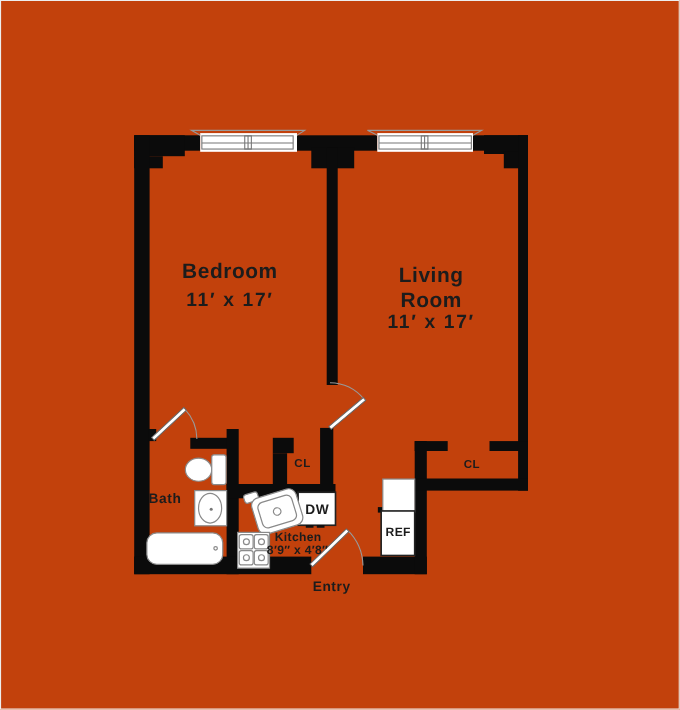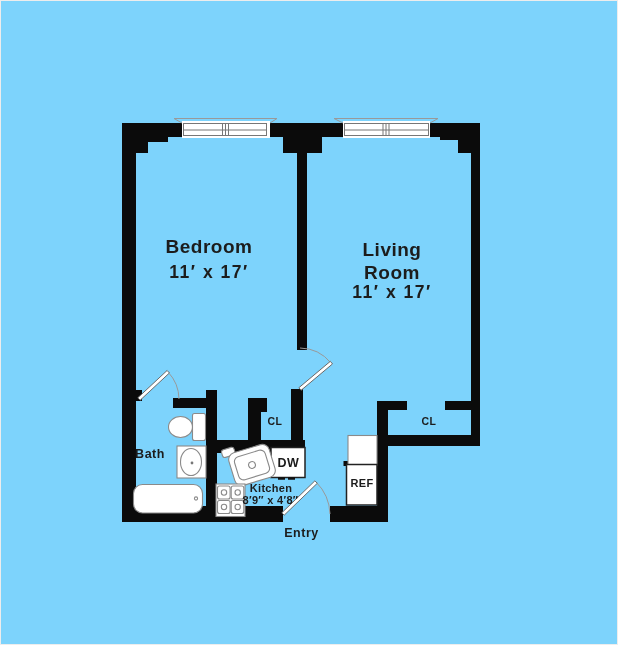--- a/index.html
+++ b/index.html
@@ -1,17 +1,17 @@
 <!DOCTYPE html>
 <html><head>
 <meta charset="utf-8">
 <style>
   html,body{margin:0;padding:0;background:#fff;}
   .canvas{
-    position:relative;width:618px;height:645px;background:#7dd3fc;
+    position:relative;width:618px;height:645px;background:#c2410c;
     box-shadow:inset 0 0 0 1px #ededed;
     font-family:"Liberation Sans", sans-serif;
   }
   svg text{
     font-family:"Liberation Sans", sans-serif;
     font-weight:bold;
     fill:#1c1c1c;
     text-anchor:middle;
   }
   .room-name{font-size:19px;letter-spacing:0.5px;}

